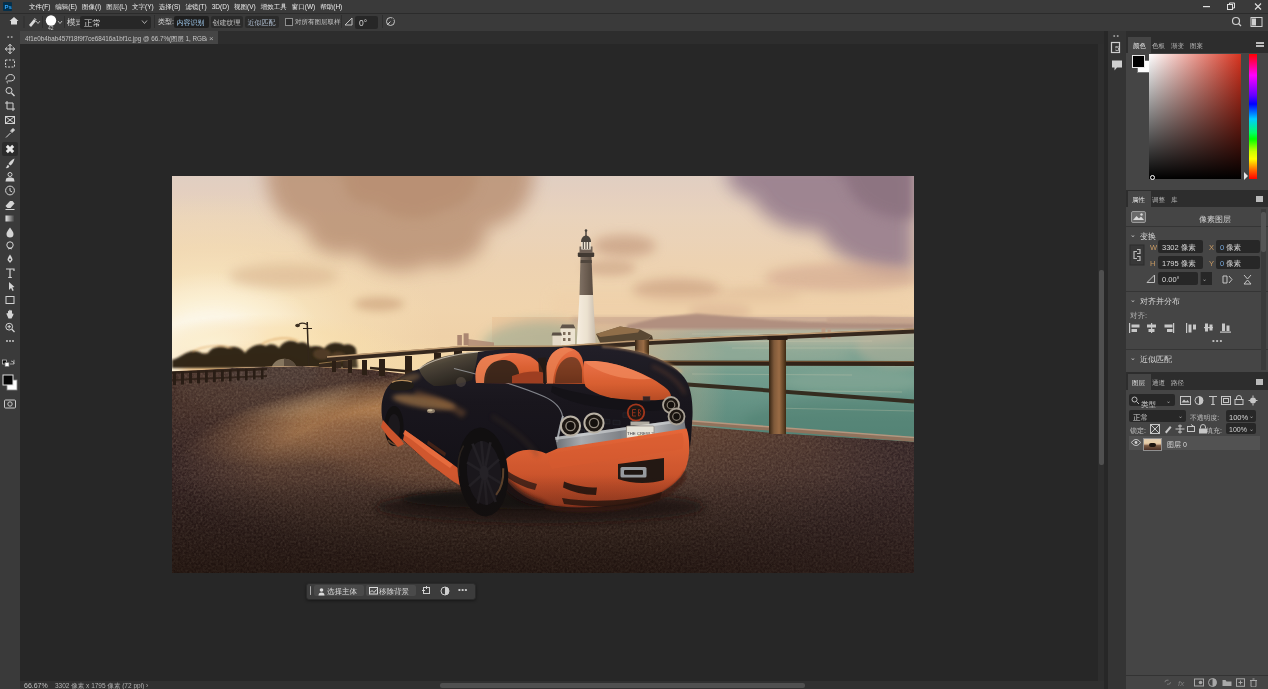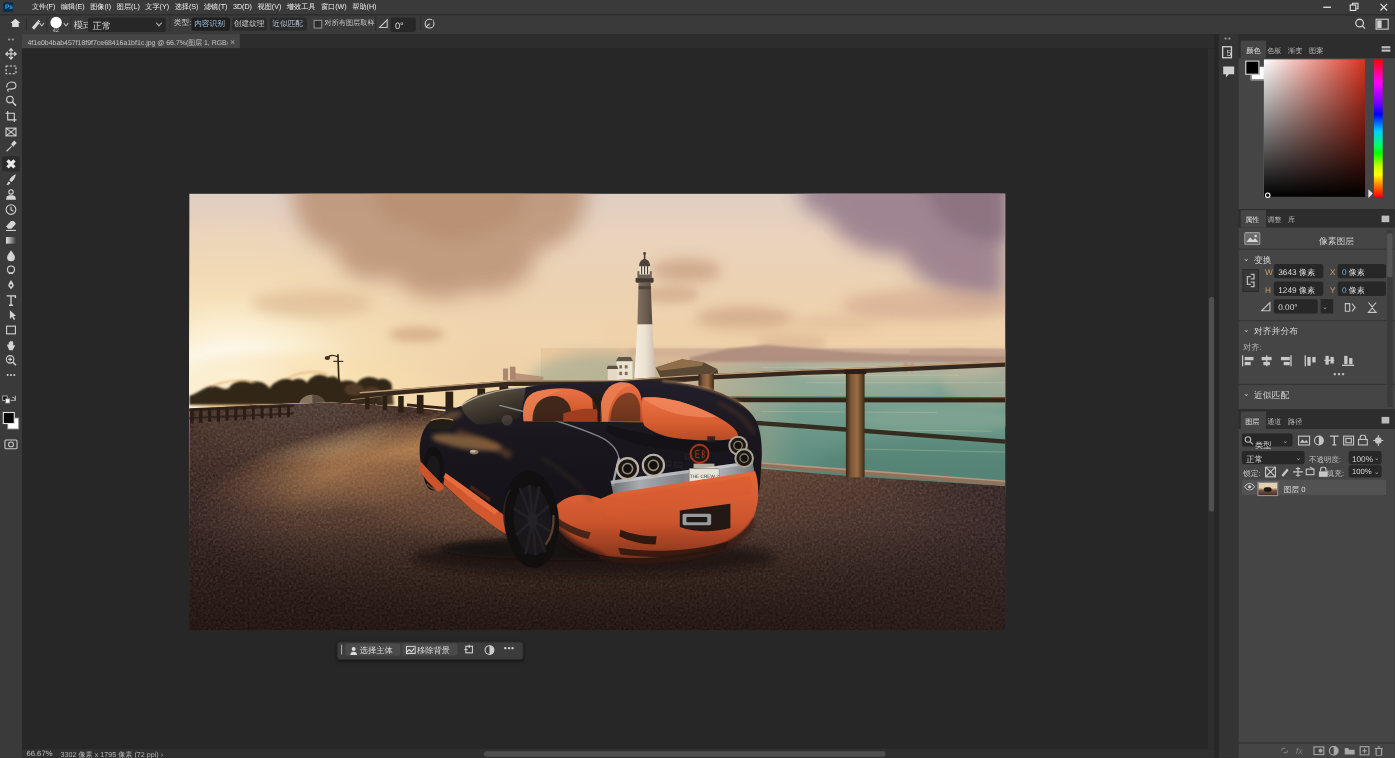--- a/index.html
+++ b/index.html
@@ -698,28 +698,28 @@
 <div class="a" style="left:1151px;top:214px;font-size:8px;color:#d2d2d2;margin-left:48px;">像素图层</div>
 <div class="a" style="left:1126px;top:226px;width:142px;height:1px;background:#353535;"></div>
 <div class="a" style="left:1130px;top:231px;font-size:7px;color:#c6c6c6;">⌄</div>
 <div class="a" style="left:1140px;top:231px;font-size:8px;color:#d8d8d8;">变换</div>
 <svg class="a" style="left:1129px;top:244px;" width="16" height="22">
     <rect x="1" y="1" width="14" height="20" fill="#383838" stroke="#2c2c2c"></rect>
     <path d="M8 5.5 h3 v4 h-3 M8 12.5 h3 v4 h-3 M8 7.5 h-3 v7 h3" fill="none" stroke="#b8b8b8" stroke-width="1.2"></path>
   </svg>
 <div class="a" style="left:1150px;top:243px;font-size:7.5px;color:#c89a63;">W</div>
 <div class="a box" style="left:1158px;top:240px;width:45px;height:13px;"></div>
-<div class="a" style="left:1162px;top:243px;font-size:7.5px;color:#dadada;">3643 像素</div>
+<div class="a" style="left:1162px;top:243px;font-size:7.5px;color:#dadada;">3302 像素</div>
 <div class="a" style="left:1209px;top:243px;font-size:7.5px;color:#c89a63;">X</div>
 <div class="a box" style="left:1216px;top:240px;width:44px;height:13px;"></div>
 <div class="a" style="left:1220px;top:243px;font-size:7.5px;color:#7aabdd;">0</div>
 <div class="a" style="left:1226px;top:243px;font-size:7.5px;color:#dadada;">像素</div>
 <div class="a" style="left:1150px;top:259px;font-size:7.5px;color:#c89a63;">H</div>
 <div class="a box" style="left:1158px;top:256px;width:45px;height:13px;"></div>
-<div class="a" style="left:1162px;top:259px;font-size:7.5px;color:#dadada;">1249 像素</div>
+<div class="a" style="left:1162px;top:259px;font-size:7.5px;color:#dadada;">1795 像素</div>
 <div class="a" style="left:1209px;top:259px;font-size:7.5px;color:#c89a63;">Y</div>
 <div class="a box" style="left:1216px;top:256px;width:44px;height:13px;"></div>
 <div class="a" style="left:1220px;top:259px;font-size:7.5px;color:#7aabdd;">0</div>
 <div class="a" style="left:1226px;top:259px;font-size:7.5px;color:#dadada;">像素</div>
 <svg class="a" style="left:1146px;top:274px;" width="11" height="10">
     <path d="M1 8.5 L8.5 1 L8.5 8.5 Z" fill="none" stroke="#c0c0c0" stroke-width="1"></path>
   </svg>
 <div class="a box" style="left:1158px;top:272px;width:40px;height:13px;"></div>
 <div class="a" style="left:1162px;top:275px;font-size:7.5px;color:#dadada;">0.00°</div>
 <div class="a" style="left:1200px;top:272px;width:11px;height:13px;background:#272727;border-left:1px solid #3a3a3a;"></div>

